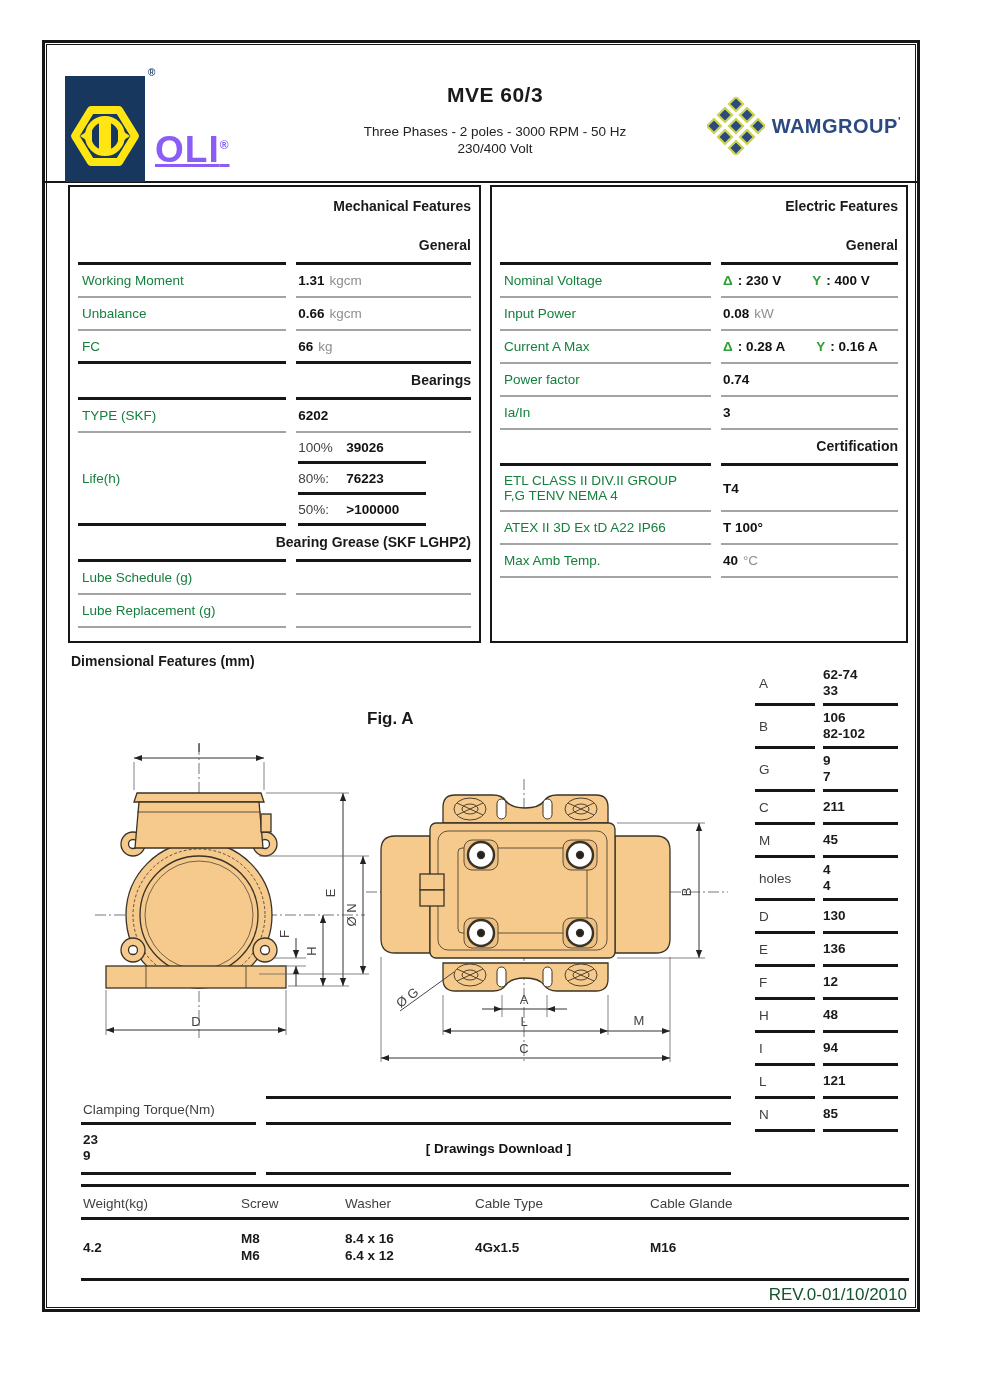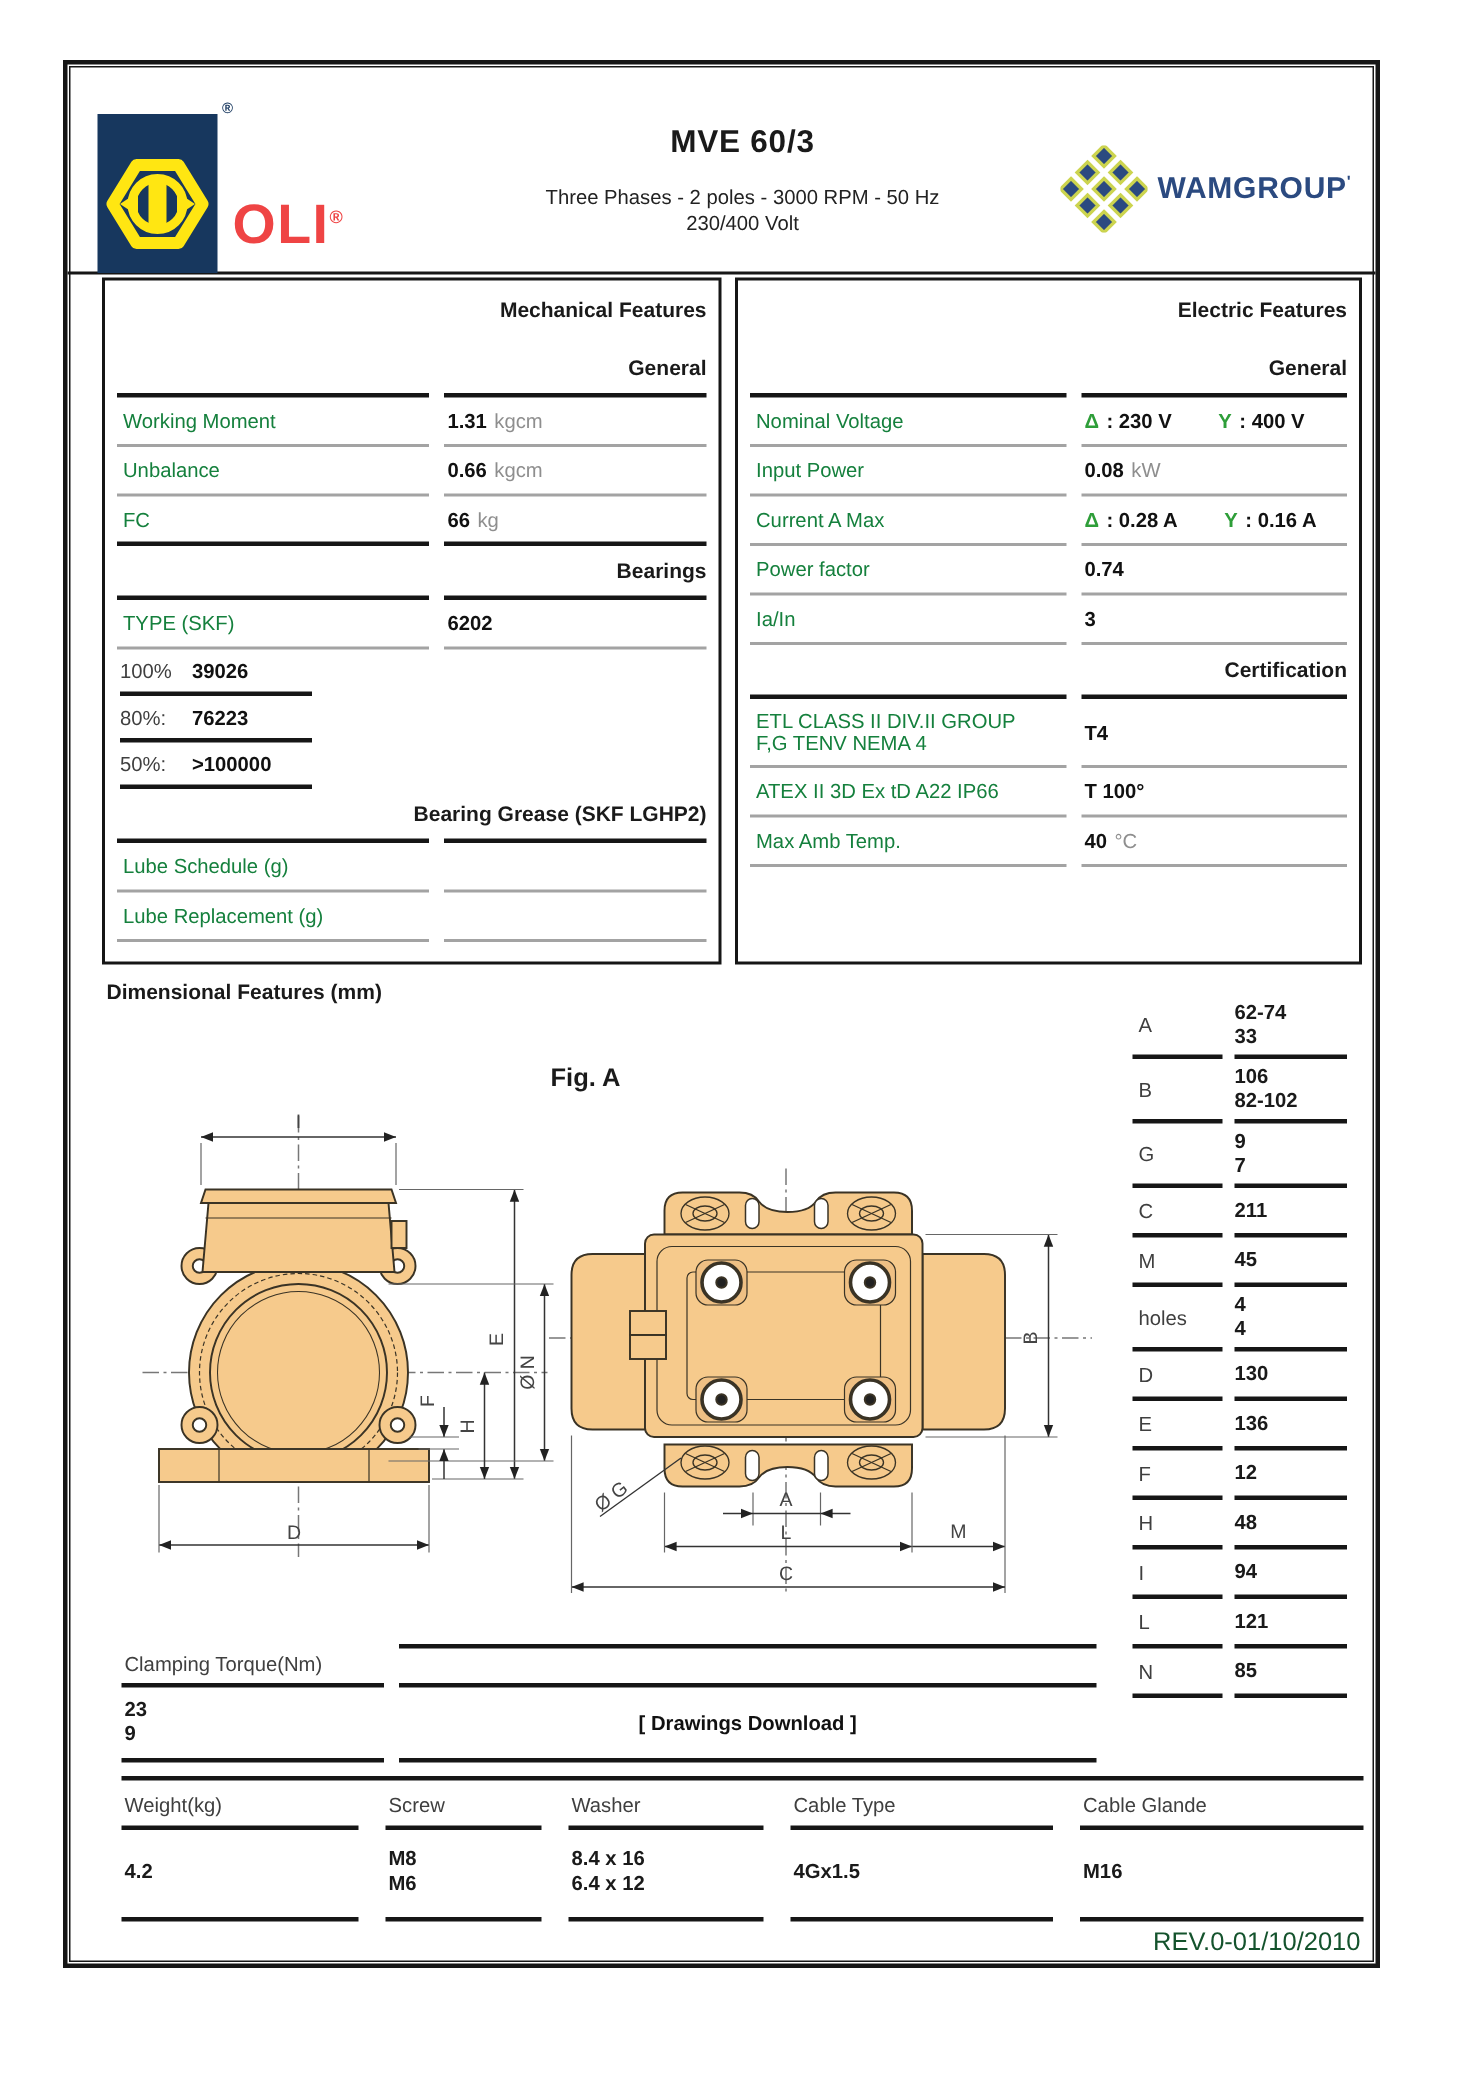--- a/index.html
+++ b/index.html
@@ -20,21 +20,21 @@
   }
   .frame::before {
     content:""; position:absolute; inset:1px;
     border:1px solid #161616; pointer-events:none;
   }
 
   
   .hdr { position:absolute; left:0; top:0; width:100%; height:140px; border-bottom:2px solid #161616; }
   .oli-logo { position:absolute; left:20px; top:33px; width:80px; height:106px; background:#17375e; }
   .oli-reg { position:absolute; left:103px; top:24px; font-size:10px; color:#17375e; font-weight:700; }
-  .oli-text { position:absolute; left:110px; top:86px; font-size:37px; font-weight:700; color:#ef4444; letter-spacing:1px; }
+  .oli-text { position:absolute; left:110px; top:86px; font-size:37px; font-weight:700; color:#8b5cf6; letter-spacing:1px;text-decoration:underline; }
   .oli-text sup { font-size:12px; vertical-align:super; }
   .title-block { position:absolute; left:180px; top:40px; width:540px; text-align:center; }
   .prod-title { font-size:21px; font-weight:700; letter-spacing:0.5px; }
   .subtitle { margin-top:16px; line-height:17px; color:#222; }
   .wam { position:absolute; right:16px; top:54px; display:flex; align-items:center; gap:7px; }
   .wam-text { font-size:20px; font-weight:700; color:#2b4a80; letter-spacing:0.5px; }
   .wam-text sup { font-size:11px; }
 
   
   .fbox { position:absolute; top:142px; height:458px; border:2px solid #161616; padding:0 8px; }
@@ -84,21 +84,21 @@
   .crow .c1 { width:175px; }
   .crow .c2 { flex:1; }
   .clamp .r1 .c1 { color:#3f3f3f; padding:6px 0 5px 2px; border-bottom:3px solid #161616; }
   .clamp .r1 .c2 { border-top:3px solid #161616; border-bottom:3px solid #161616; }
   .clamp .r2 .c1 { font-weight:700; white-space:pre-line; line-height:16px; padding:7px 0 8px 2px; border-bottom:3px solid #161616; }
   .clamp .r2 .c2 { display:flex; align-items:center; justify-content:center; border-bottom:3px solid #161616; }
   .dl-link { font-weight:700; color:#111; cursor:pointer; }
 
   
   .btable { position:absolute; left:36px; top:1141px; width:828px; border-top:3px solid #161616; }
-  .brow { display:flex; gap:18px; }
+  .brow { display:flex; gap:0; }
   .bcell { border-bottom:3px solid #161616; }
   .bc1 { width:158px; } .bc2 { width:104px; } .bc3 { width:130px; } .bc4 { width:175px; } .bc5 { flex:1; }
   .bhead .bcell { color:#3f3f3f; padding:9px 0 6px 2px; }
   .bvals .bcell { font-weight:700; white-space:pre-line; line-height:17px; padding:10px 0 14px 2px; display:flex; align-items:center; }
 
   .rev { position:absolute; right:10px; top:1242px; font-size:17px; color:#14532d; }
 </style>
 </head>
 <body>
 
@@ -181,20 +181,21 @@
         </div>
 
       <div class="frow">
         <div class="lab">TYPE (SKF)</div>
         <div class="val">
             <b>6202</b>
           </div>
       </div>
 
       <div class="frow life">
+        <div class="lab">Life(h)</div>
         <div class="val">
           <div class="liferow">
               <span class="pct">100%</span>
               <b>39026</b>
             </div>
           <div class="liferow">
               <span class="pct">80%:</span>
               <b>76223</b>
             </div>
           <div class="liferow">

